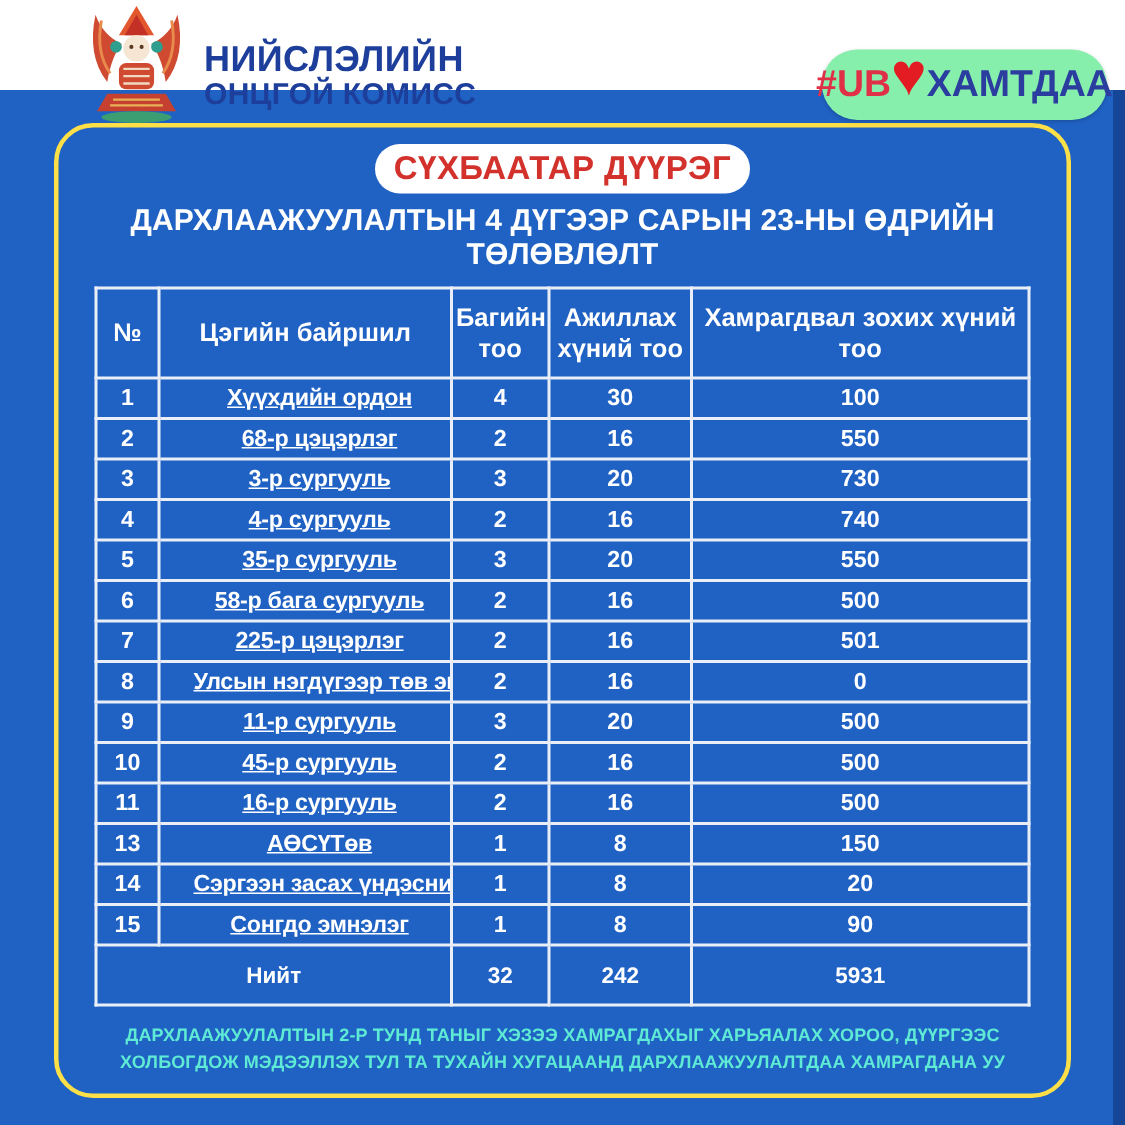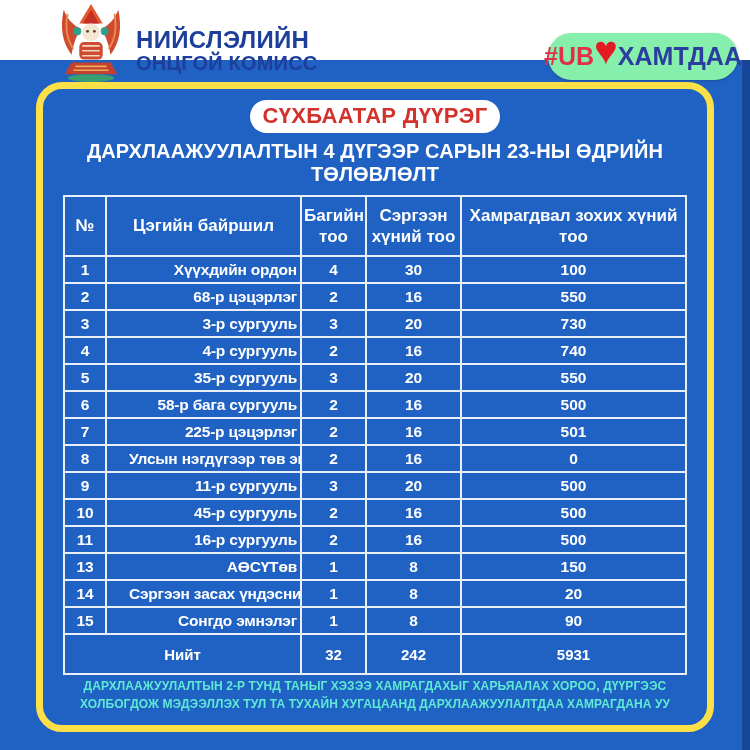--- a/index.html
+++ b/index.html
@@ -23,40 +23,40 @@
     position:absolute;left:548px;top:33px;width:190px;height:47px;z-index:6;
     background:#86efac;border-radius:24px;box-shadow:0 1px 3px rgba(0,0,0,.2);
     display:flex;align-items:center;justify-content:center;gap:1px;
   }
   .badge-hash{color:#e03048;font-weight:bold;font-size:25px;}
   .badge-heart{color:#e31b23;font-size:40px;line-height:0;position:relative;top:-7px;margin:0 -1px;}
   .badge-text{color:#2b3d9e;font-weight:bold;font-size:25px;}
   
   .main-box{
     position:absolute;left:36px;top:82px;width:678px;height:650px;box-sizing:border-box;
-    border:7px solid #fde047;border-radius:26px;
+    border:3px solid #fde047;border-radius:26px;
   }
   .title-area{text-align:center;margin-top:11px;color:#ffffff;font-weight:bold;}
   .title-line1{font-size:21px;display:flex;align-items:center;justify-content:center;gap:7px;}
   .district-pill{
     background:#ffffff;color:#d3312b;border-radius:17px;padding:3px 13px 4px;
     font-size:22px;letter-spacing:0.3px;display:inline-block;
   }
   .title-line2{font-size:20px;margin-top:7px;letter-spacing:0.1px;}
   
   .vax-table{
     margin:9px auto 0;border-collapse:collapse;width:622px;table-layout:fixed;
   }
   .vax-table th,.vax-table td{
     border:2px solid #e9eef7;color:#ffffff;font-weight:bold;text-align:center;
     overflow:hidden;white-space:nowrap;
   }
   .vax-table th{font-size:17px;line-height:1.25;height:54px;padding:2px 2px;white-space:normal;}
   .vax-table td{font-size:15.5px;height:23px;padding:1px 3px;}
-  .vax-table td.loc{text-align:right;padding-left:22px;letter-spacing:-0.2px;}
+  .vax-table td.loc{text-align:center;padding-left:22px;letter-spacing:-0.2px;text-decoration:underline;}
   .vax-table tfoot td{height:36px;font-size:15px;text-align:center;}
   
   .footer-note{
     position:absolute;left:8px;right:8px;bottom:11px;text-align:center;
     color:#5eead4;font-weight:bold;font-size:12px;line-height:1.55;letter-spacing:0.1px;
   }
 </style>
 </head>
 <body>
 
@@ -110,21 +110,21 @@
           <col style="width:195px">
           <col style="width:65px">
         <col style="width:95px">
           <col style="width:225px">
       </colgroup>
       <thead>
         <tr>
           <th>№</th>
           <th>Цэгийн байршил</th>
           <th>Багийн тоо</th>
-          <th>Сэргээн хүний тоо</th>
+          <th>Ажиллах хүний тоо</th>
           <th>Хамрагдвал зохих хүний тоо</th>
         </tr>
       </thead>
       <tbody>
           <tr>
             <td>1</td>
             <td class="loc">Хүүхдийн ордон</td>
             <td>4</td>
             <td>30</td>
             <td>100</td>

